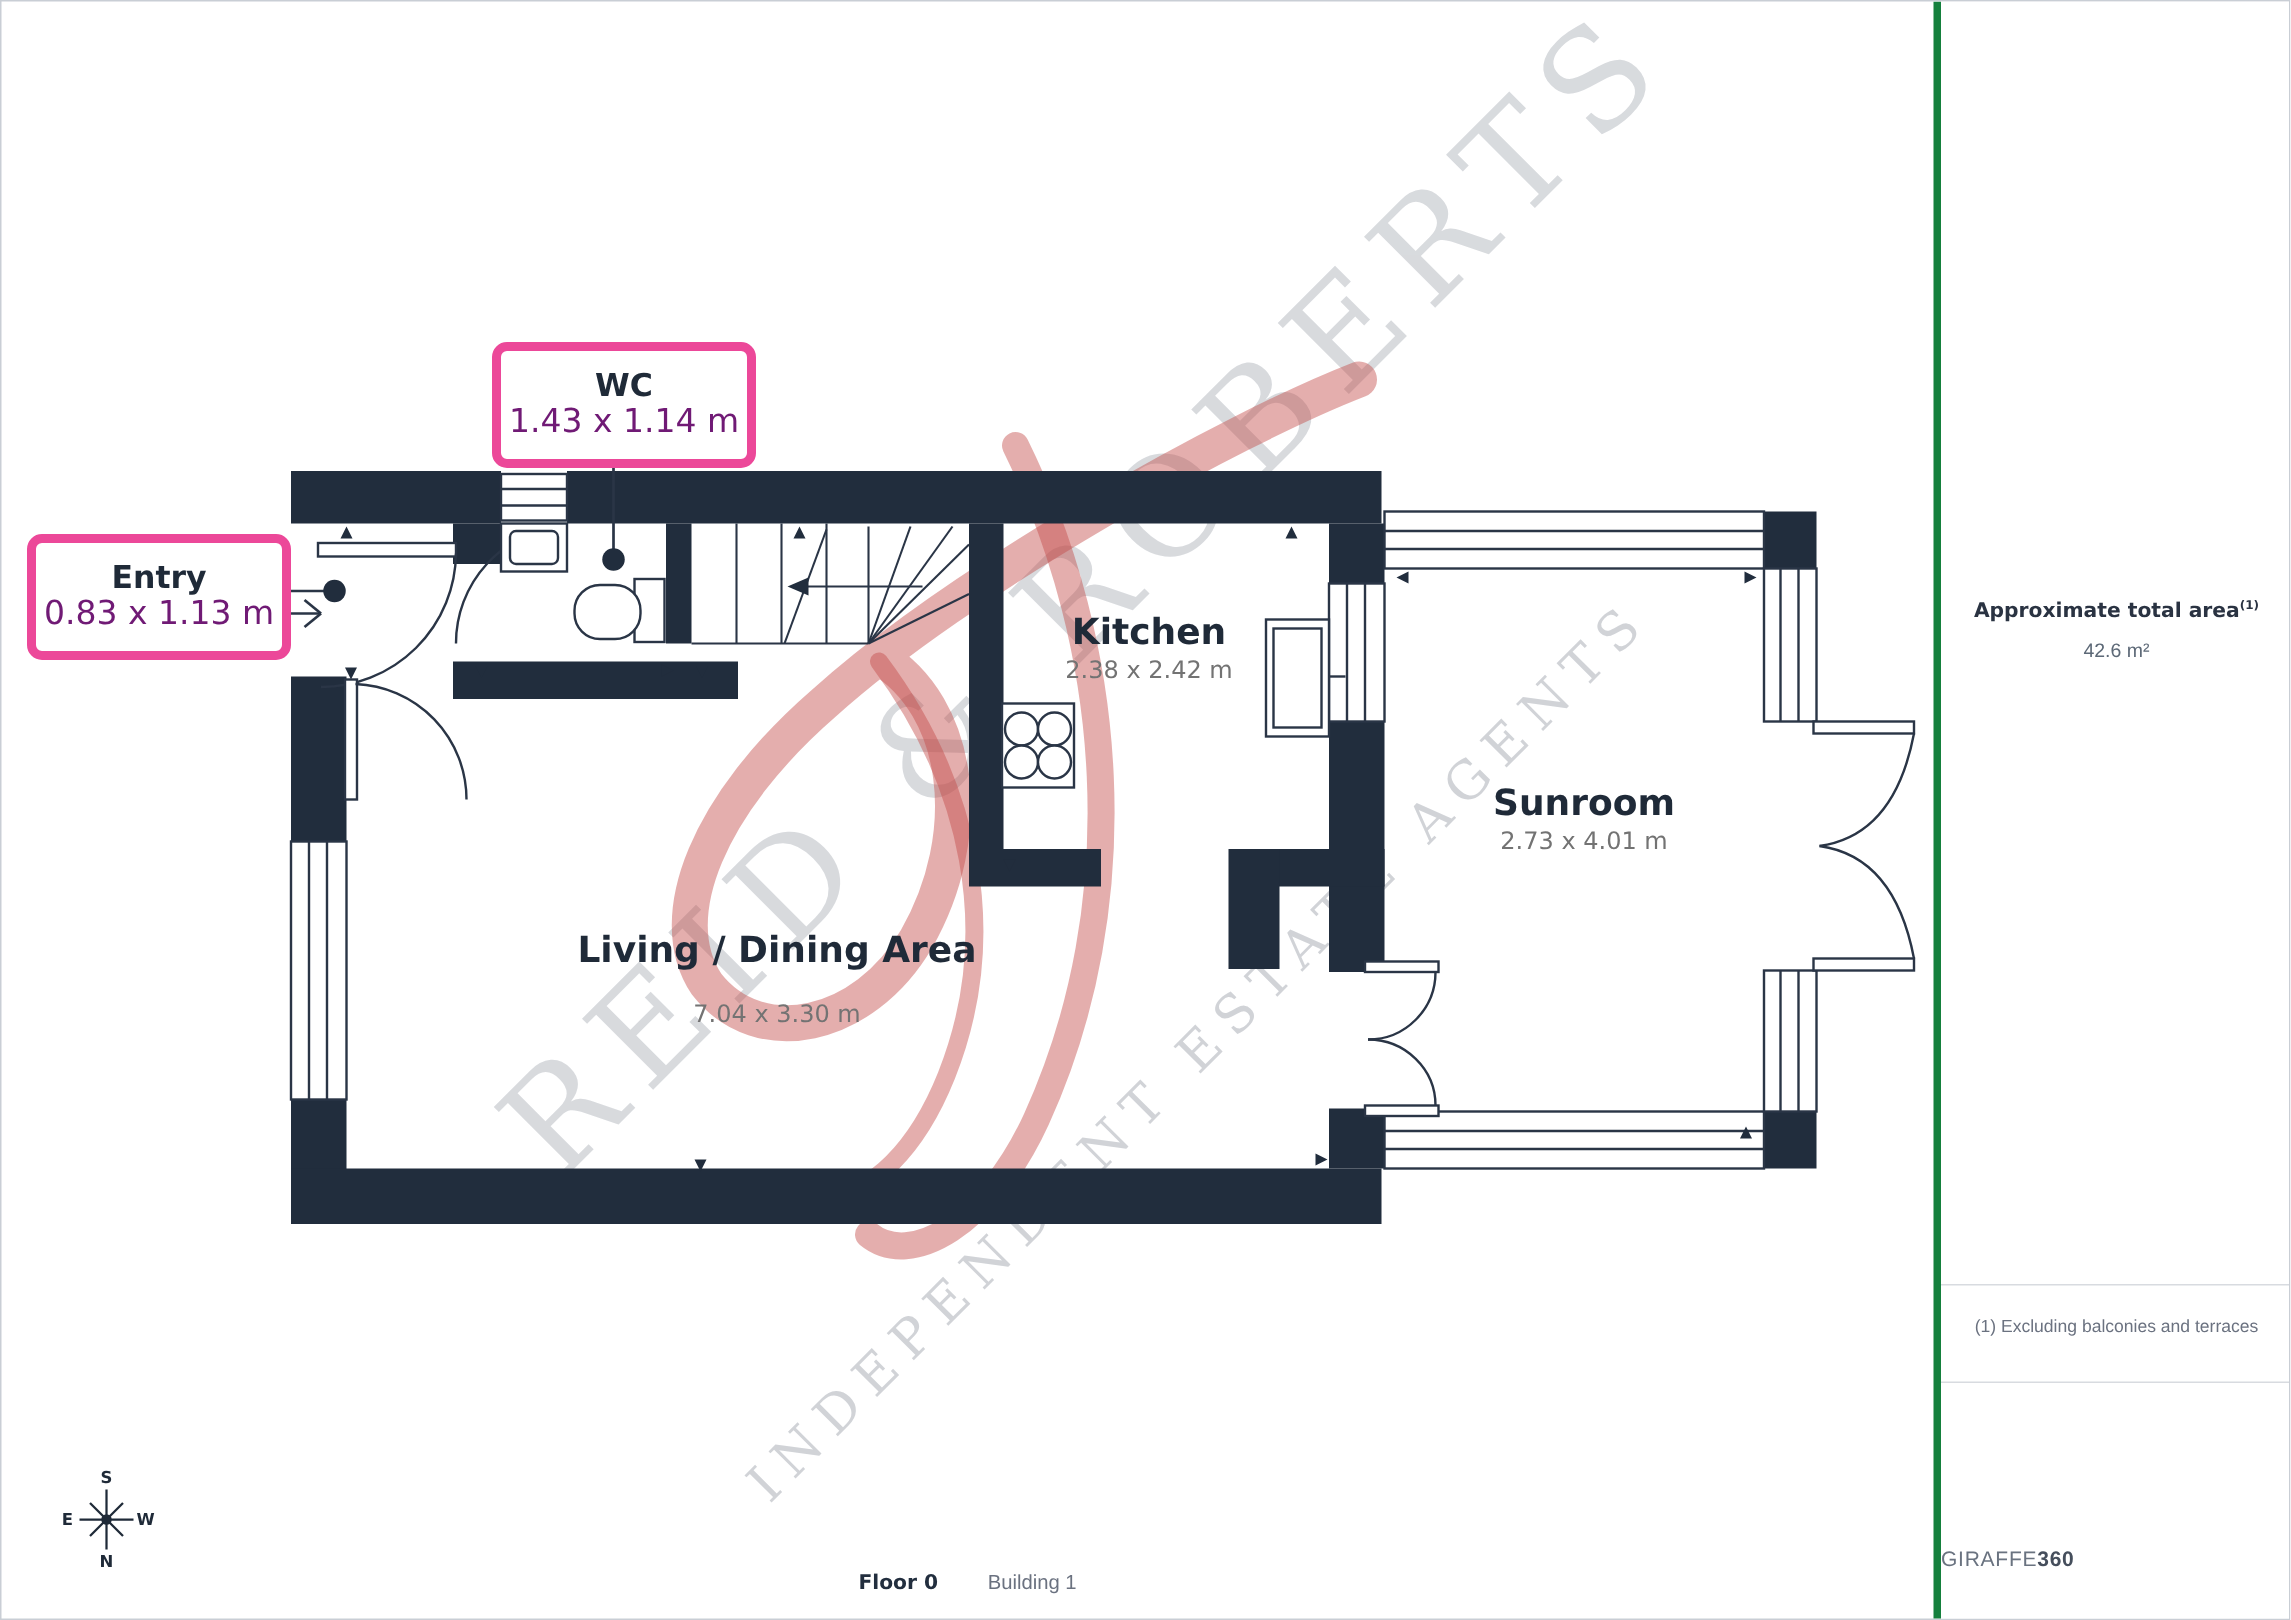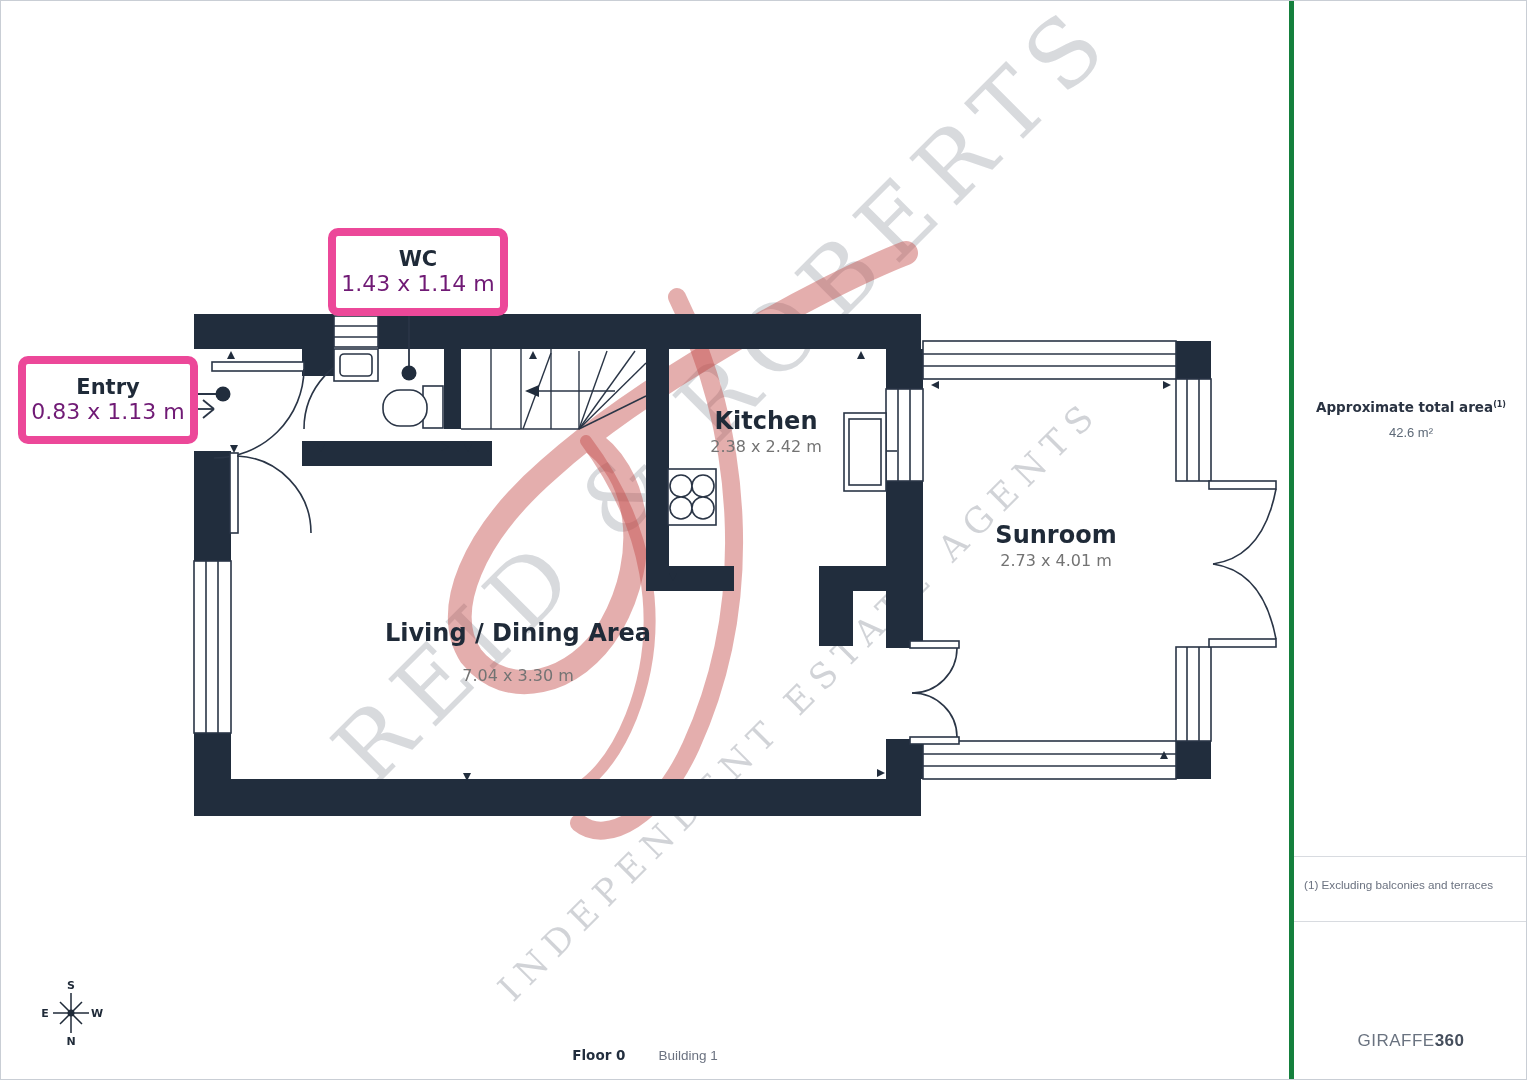--- a/index.html
+++ b/index.html
@@ -1,19 +1,19 @@
 <!DOCTYPE html>
 <html><head>
 <meta charset="utf-8">
 <style>
   html,body{margin:0;padding:0;background:#fff;font-family:"Liberation Sans",sans-serif;}
   .page{position:relative;width:1527px;height:1080px;background:#fff;border:1px solid #c9ced5;box-sizing:border-box;overflow:hidden;}
   .plan-svg{position:absolute;left:0;top:0;}
   
-  .callout{position:absolute;background:#fff;border:8px solid #ec4899;border-radius:10px;
+  .callout{position:absolute;background:#fff;border:6px solid #ec4899;border-radius:10px;
            display:flex;flex-direction:column;align-items:center;justify-content:center;
            font-family:"DejaVu Sans","Liberation Sans",sans-serif;z-index:4;}
   .callout .c-name{font-size:21px;font-weight:bold;color:#1f2a38;line-height:1.15;}
   .callout .c-dims{font-size:22px;color:#701a75;line-height:1.2;text-align:center;}
   
   .room-label{position:absolute;display:flex;flex-direction:column;align-items:center;z-index:3;
               font-family:"DejaVu Sans","Liberation Sans",sans-serif;text-align:center;}
   .room-label .r-name{font-size:24px;font-weight:bold;color:#1f2a38;line-height:1.2;}
   .room-label .r-dims{font-size:16px;color:#737373;line-height:1.35;}
   
@@ -24,23 +24,23 @@
   .plan-footer .f-floor{font-weight:bold;color:#222e3e;font-family:"DejaVu Sans",sans-serif;}
   .plan-footer .f-building{color:#6b7280;margin-left:33px;}
   
   .sidebar{position:absolute;left:1288px;top:0;width:239px;height:1080px;border-left:5px solid #15803d;box-sizing:border-box;background:#fff;}
   .area-block{position:absolute;top:398px;left:0;right:0;text-align:center;}
   .area-title{font-size:13.5px;font-weight:bold;color:#2a3342;font-family:"DejaVu Sans","Liberation Sans",sans-serif;}
   .area-title sup{font-size:8px;}
   .area-value{margin-top:10px;font-size:13px;color:#5d6977;}
   .sep{position:absolute;left:0;right:0;height:1px;background:#d8dbe0;}
   .sep1{top:855px;} .sep2{top:920px;}
-  .sb-footnote{position:absolute;top:877px;left:10px;right:10px;font-size:11.7px;color:#6b7280;}
+  .sb-footnote{position:absolute;top:877px;left:10px;right:10px;text-align:center;font-size:11.7px;color:#6b7280;}
   .sb-disclaimer{position:absolute;top:938px;left:20px;right:20px;text-align:center;font-size:11.7px;line-height:1.32;color:#6b7280;}
-  .sb-brand{position:absolute;top:1030px;left:0;right:0;text-align:center;font-size:17px;color:#6a7380;letter-spacing:.5px;}
+  .sb-brand{position:absolute;top:1030px;left:0;right:0;text-align:left;font-size:14px;color:#6a7380;letter-spacing:.5px;}
   .sb-brand b{color:#454e5c;}
 </style>
 </head>
 <body>
 
 <div class="page">
 
   <svg class="plan-svg" width="1288" height="1080" viewBox="0 0 1288 1080">
 
     <g>

